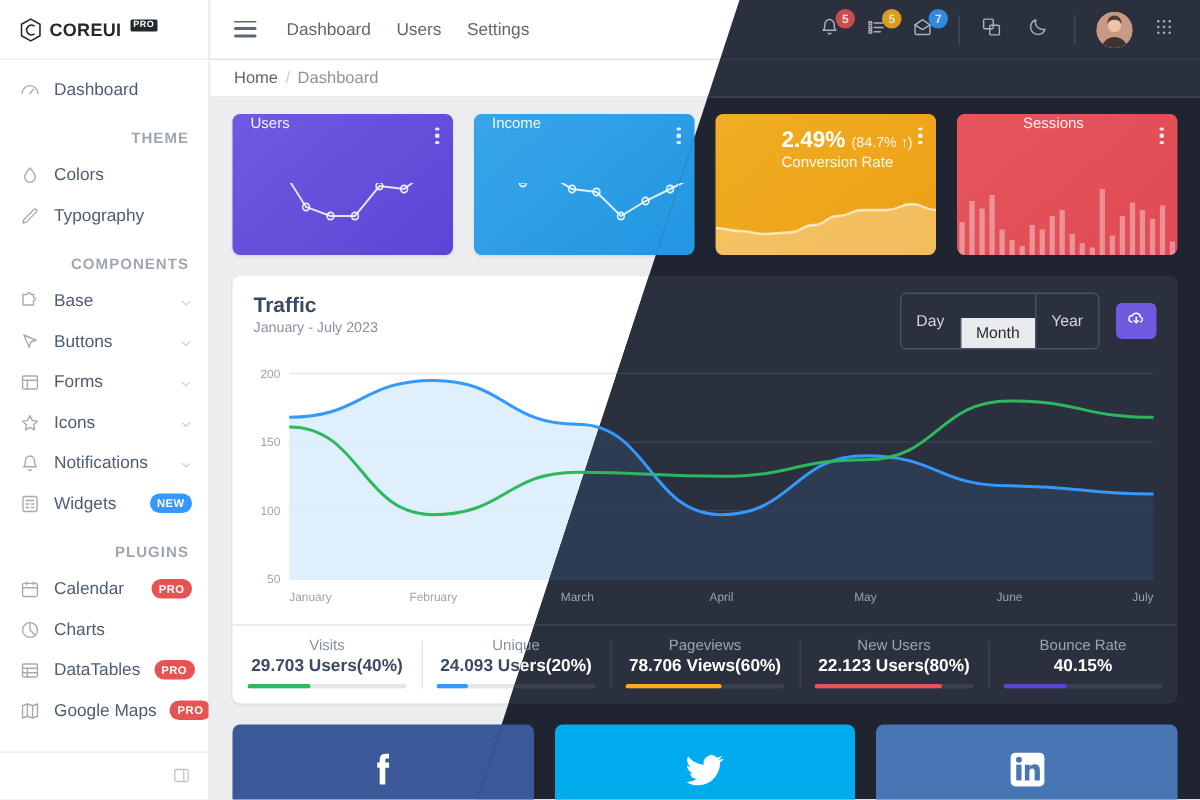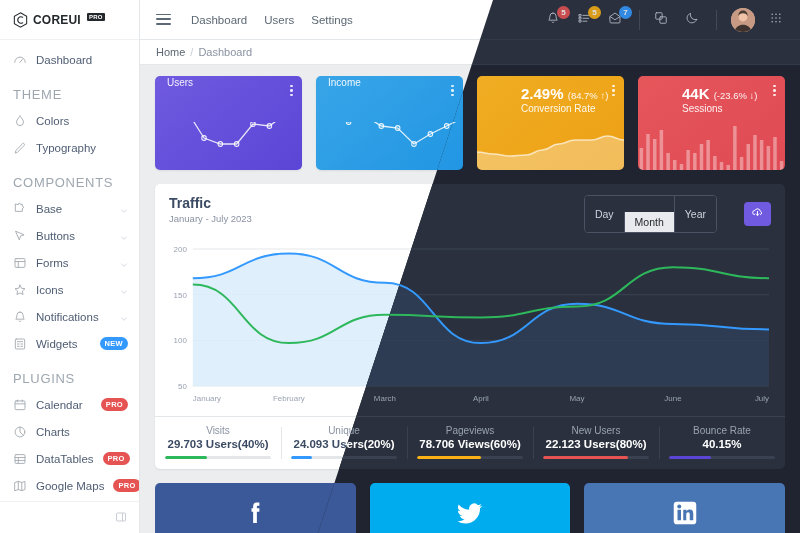--- a/index.html
+++ b/index.html
@@ -28,22 +28,22 @@
   }
   .brand-mark { width: 15px; height: 16px; flex: none; }
   .brand-word { font-size: 12px; font-weight: 700; letter-spacing: .2px; color: #23282c; }
   .brand-pro {
     font-size: 6px; font-weight: 700; background: #23282c; color: #fff;
     padding: 1px 2px; border-radius: 1px; letter-spacing: .3px; margin-left: 1px;
     position: relative; top: -3px;
   }
   .sb-scroll { flex: 1; overflow: hidden; padding-top: 6px; }
   .sb-title {
-    font-size: 13px; color: #9ea7b0; letter-spacing: .7px; text-transform: uppercase;
-    padding: 14px 13px 5px; font-weight: 400;
+    font-size: 10px; color: #9ea7b0; letter-spacing: .7px; text-transform: uppercase;
+    padding: 14px 13px 5px; font-weight: 700; text-align: right;
   }
   .sb-item {
     display: flex; align-items: center; gap: 9px; height: 27px;
     padding: 0 11px 0 13px; color: #4f5d73; font-size: 11.5px; cursor: pointer;
   }
   .sb-ico { width: 14px; height: 14px; flex: none; opacity: .55; }
   .sb-ico svg { display: block; }
   .sb-label { flex: 1; white-space: nowrap; }
   .caret { width: 8px; height: 8px; opacity: .45; flex: none; }
   .badge-new {
@@ -118,21 +118,21 @@
   .spark { position: absolute; left: 0; right: 0; bottom: 0; height: 48px; }
 
   
   .traffic {
     margin-top: 14px; border-radius: 5px; background: #fff;
     box-shadow: 0 1px 2px rgba(0,0,0,.08); overflow: hidden;
   }
   .tr-head { display: flex; align-items: flex-start; padding: 11px 14px 4px; }
   .tr-title { font-size: 14px; font-weight: 700; color: #3c4b64; }
   .tr-sub { font-size: 9.5px; color: #8a93a2; margin-top: 2px; }
-  .tr-ctrl { margin-left: auto; display: flex; align-items: center; gap: 27px; }
+  .tr-ctrl { margin-left: auto; display: flex; align-items: center; gap: 11px; }
   .btn-group { display: flex; border: 1px solid #d8dbe0; border-radius: 4px; overflow: hidden; }
   .btn-group button {
     font-family: inherit; font-size: 10.5px; padding: 4px 10px; border: 0;
     background: #fff; color: #4f5d73; cursor: pointer;
   }
   .btn-group button + button { border-left: 1px solid #d8dbe0; }
   .btn-group button.active { background: #ced2d8; color: #3c4b64; margin-top: 16px; }
   .btn-dl {
     width: 27px; height: 24px; border-radius: 4px; background: #6f5ae0; border: 0;
     display: flex; align-items: center; justify-content: center; cursor: pointer;
@@ -898,21 +898,20 @@
                 <i></i>
                 <i></i>
                 <i></i>
               </div>
               <svg viewBox="0 0 155 48" preserveAspectRatio="none" class="spark" width="100%" height="100%">
                 <path d="M0 30.0 C8.6 30.0 8.6 32.0 17.2 32.0 C25.8 32.0 25.8 34.0 34.4 34.0 C43.1 34.0 43.1 33.0 51.7 33.0 C60.3 33.0 60.3 28.0 68.9 28.0 C77.5 28.0 77.5 22.0 86.1 22.0 C94.7 22.0 94.7 18.0 103.3 18.0 C111.9 18.0 111.9 18.0 120.6 18.0 C129.2 18.0 129.2 14.0 137.8 14.0 C146.4 14.0 146.4 18.0 155.0 18.0 L155 48 L0 48 Z" fill="rgba(255,255,255,.30)"></path>
                 <path d="M0 30.0 C8.6 30.0 8.6 32.0 17.2 32.0 C25.8 32.0 25.8 34.0 34.4 34.0 C43.1 34.0 43.1 33.0 51.7 33.0 C60.3 33.0 60.3 28.0 68.9 28.0 C77.5 28.0 77.5 22.0 86.1 22.0 C94.7 22.0 94.7 18.0 103.3 18.0 C111.9 18.0 111.9 18.0 120.6 18.0 C129.2 18.0 129.2 14.0 137.8 14.0 C146.4 14.0 146.4 18.0 155.0 18.0" fill="none" stroke="rgba(255,255,255,.65)" stroke-width="1.6"></path>
               </svg>
             </div>
             <div class="card c-red">
-              <div class="card-val"><span>44K</span> <span class="delta">(-23.6% ↓)</span></div>
               <div class="card-sub">Sessions</div>
               <div class="kebab">
                 <i></i>
                 <i></i>
                 <i></i>
               </div>
               <svg viewBox="0 0 155 48" preserveAspectRatio="none" class="spark" width="100%" height="100%">
                 <rect x="1.7" y="26.0" width="3.7" height="22.0" fill="rgba(255,255,255,.38)"></rect>
                 <rect x="8.7" y="12.0" width="3.7" height="36.0" fill="rgba(255,255,255,.38)"></rect>
                 <rect x="15.8" y="17.0" width="3.7" height="31.0" fill="rgba(255,255,255,.38)"></rect>

